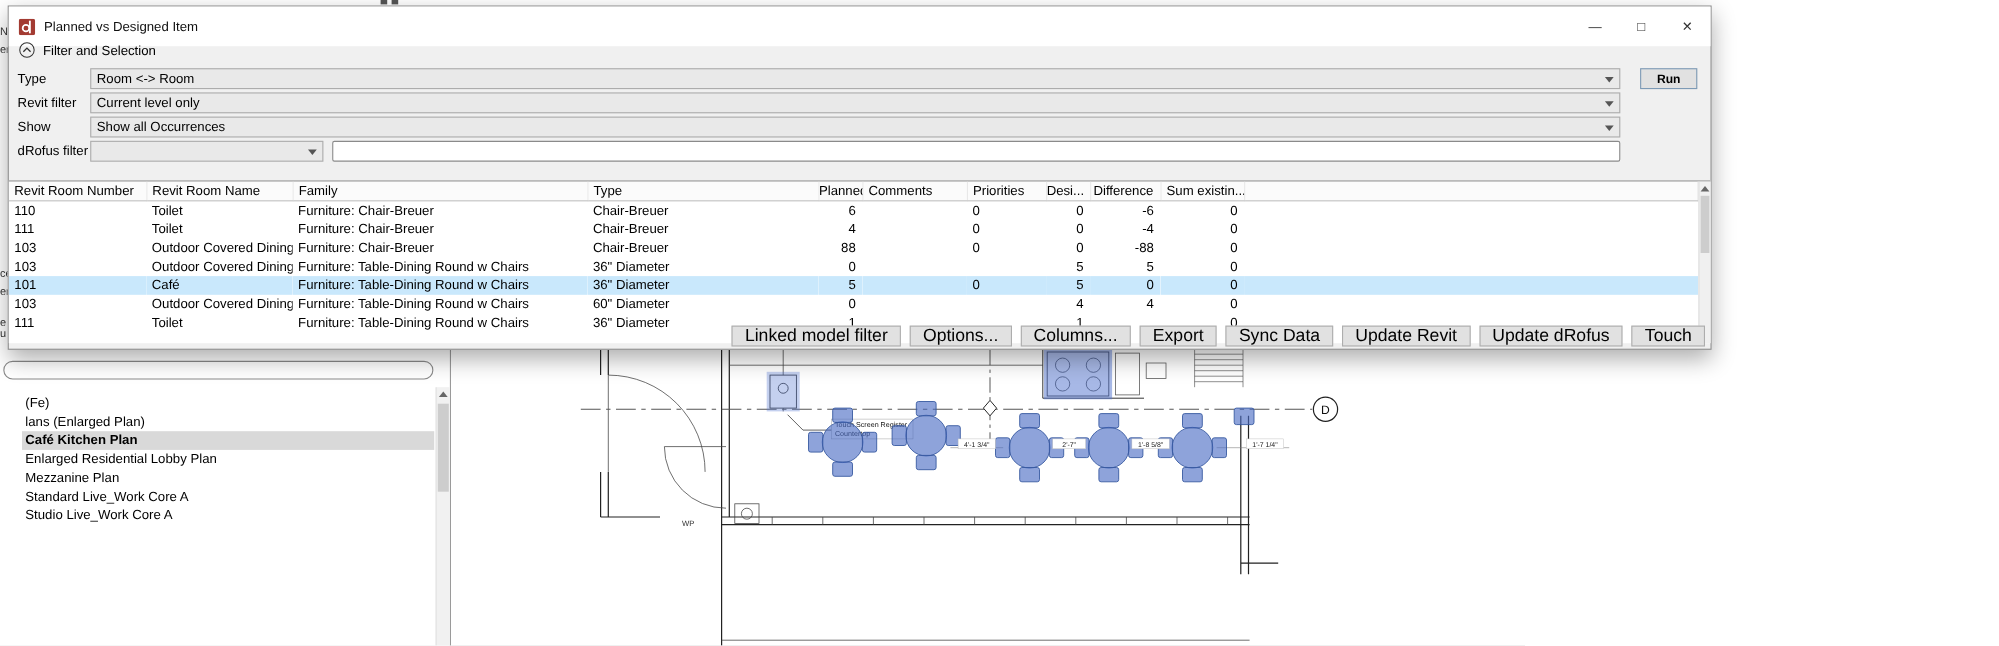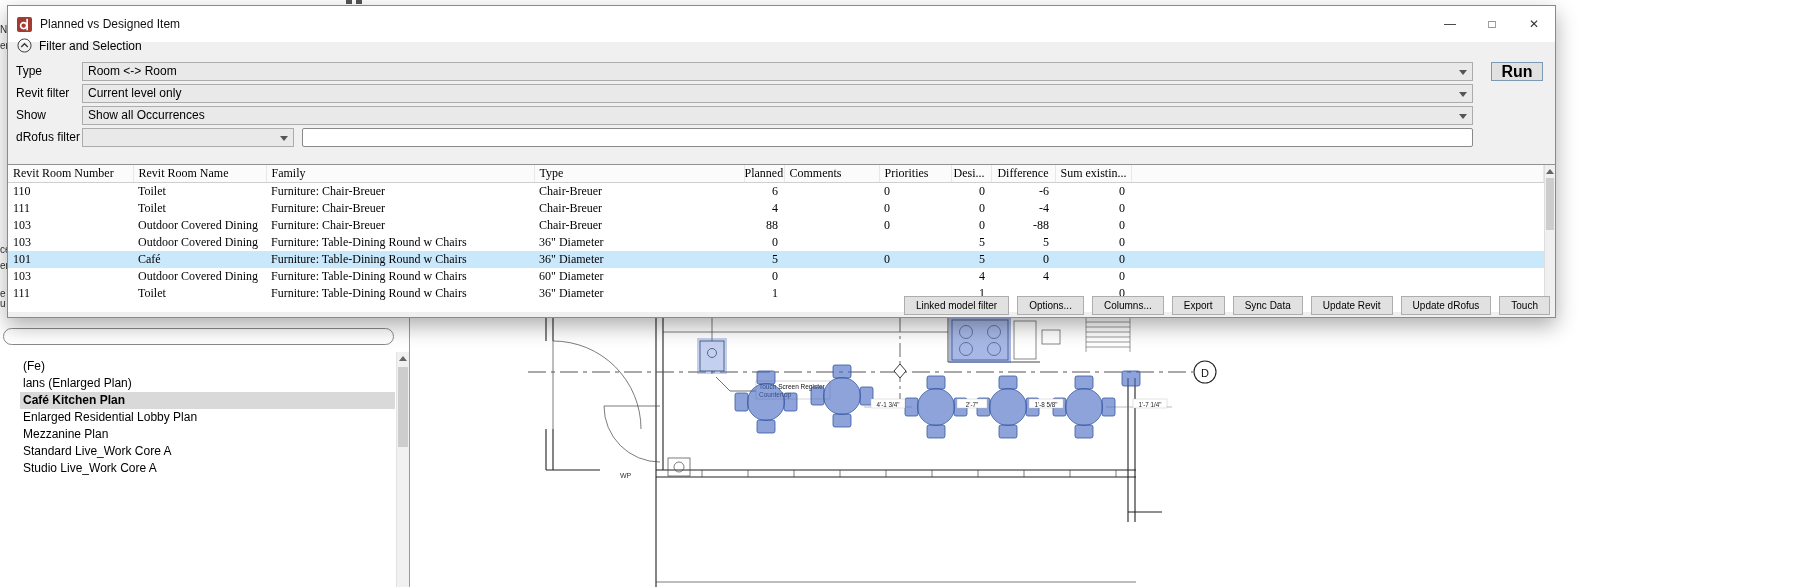--- a/index.html
+++ b/index.html
@@ -43,35 +43,35 @@
   .flabel { position:absolute; left:0; width:66px; line-height:19px; }
   .combo { position:absolute; height:19px; background:#e9e9e9; border:1px solid #acacac; line-height:17px; padding-left:5px;
            font-size:12px; overflow:hidden; white-space:nowrap; }
   .combo .chev { position:absolute; right:5px; top:7px; width:0; height:0;
                  border-left:4px solid transparent; border-right:4px solid transparent; border-top:5px solid #555; }
   .combo.full { left:66px; right:75px; }
   .combo.small { left:66px; width:212px; }
   .filter-input { position:absolute; left:286px; right:75px; height:19px; background:#fff; border:1px solid #8a8a8a; border-radius:2px;
                   font-size:12px; padding:0 5px; font-family:"Liberation Sans", sans-serif; }
   .run-btn { position:absolute; right:5px; top:0; width:52px; height:19px; background:#e1e1e1; border:1px solid #7d9ab5;
-             font-size:16px; font-weight:bold; font-family:"Liberation Sans", sans-serif; }
-
-  .table-wrap { position:absolute; left:0; right:0; top:158px; height:148px; background:#fff; border-top:1px solid #919191; overflow:hidden;font-family:Liberation Serif, serif; }
+             font-size:11px; font-weight:bold; font-family:"Liberation Sans", sans-serif; }
+
+  .table-wrap { position:absolute; left:0; right:0; top:158px; height:148px; background:#fff; border-top:1px solid #919191; overflow:hidden; }
   table.grid { border-collapse:collapse; table-layout:fixed; width:calc(100% - 11px); }
   table.grid th { height:17px; font-size:12px; font-weight:400; background:#fbfbfb; color:#000;
                   border-right:1px solid #e8e8e8; border-bottom:1px solid #cfcfcf; white-space:nowrap; overflow:hidden; }
   table.grid td { height:17px; line-height:17px; font-size:12px; white-space:nowrap; overflow:hidden; }
   .a-l { text-align:left; padding-left:5px; }
   .a-r { text-align:right; padding-right:6px; }
   tbody tr.selected { background:#c9e8fc; }
   .tscroll { position:absolute; right:0; top:0; bottom:0; width:11px; background:#f0f0f0; border-left:1px solid #ddd; }
   .tscroll .sb-thumb { top:13px; height:52px; }
 
   .btn-row { position:absolute; right:5px; top:290px; display:flex; gap:8px; }
-  .dlg-btn { height:19px; padding:0 11px; background:#e1e1e1; border:1px solid #adadad; font-size:10px;
+  .dlg-btn { height:19px; padding:0 11px; background:#e1e1e1; border:1px solid #adadad; font-size:16px;
              font-family:"Liberation Sans", sans-serif; white-space:nowrap; }
 </style>
 </head>
 <body>
 
 <div class="screen">
 
   <div class="top-frag" style="left:346px;"></div>
   <div class="top-frag" style="left:356px;"></div>
   <div class="edge-fragments">

